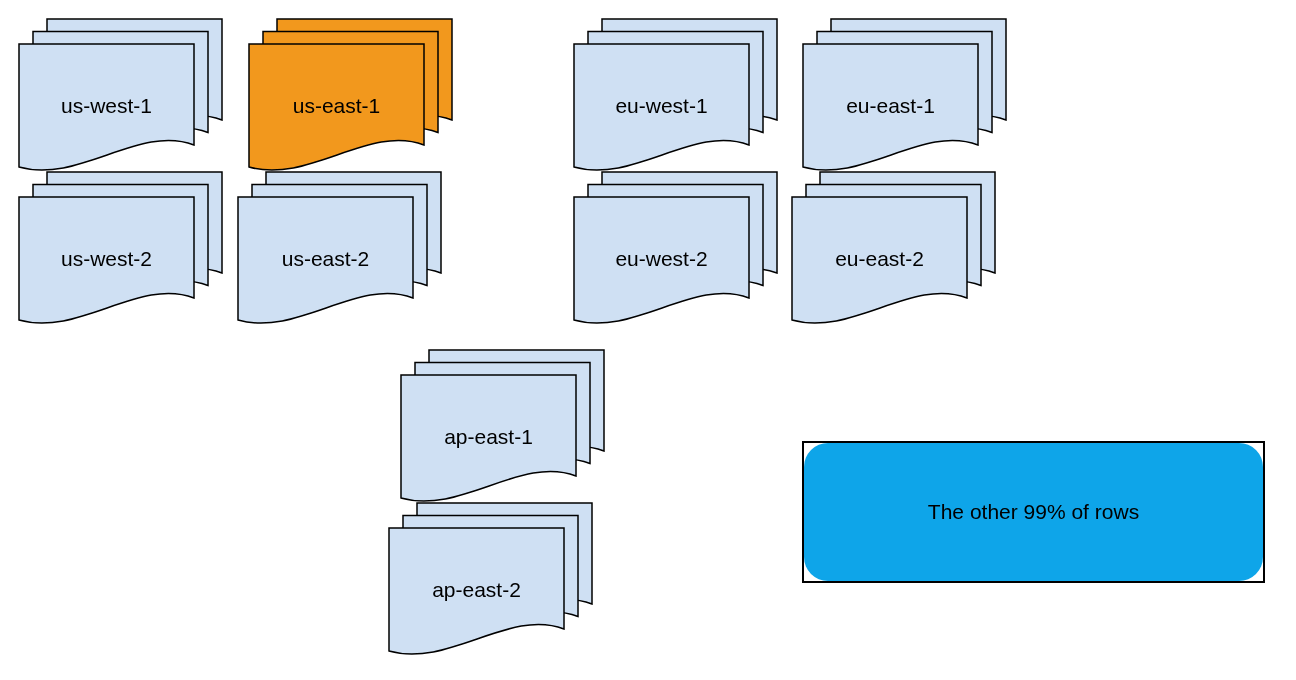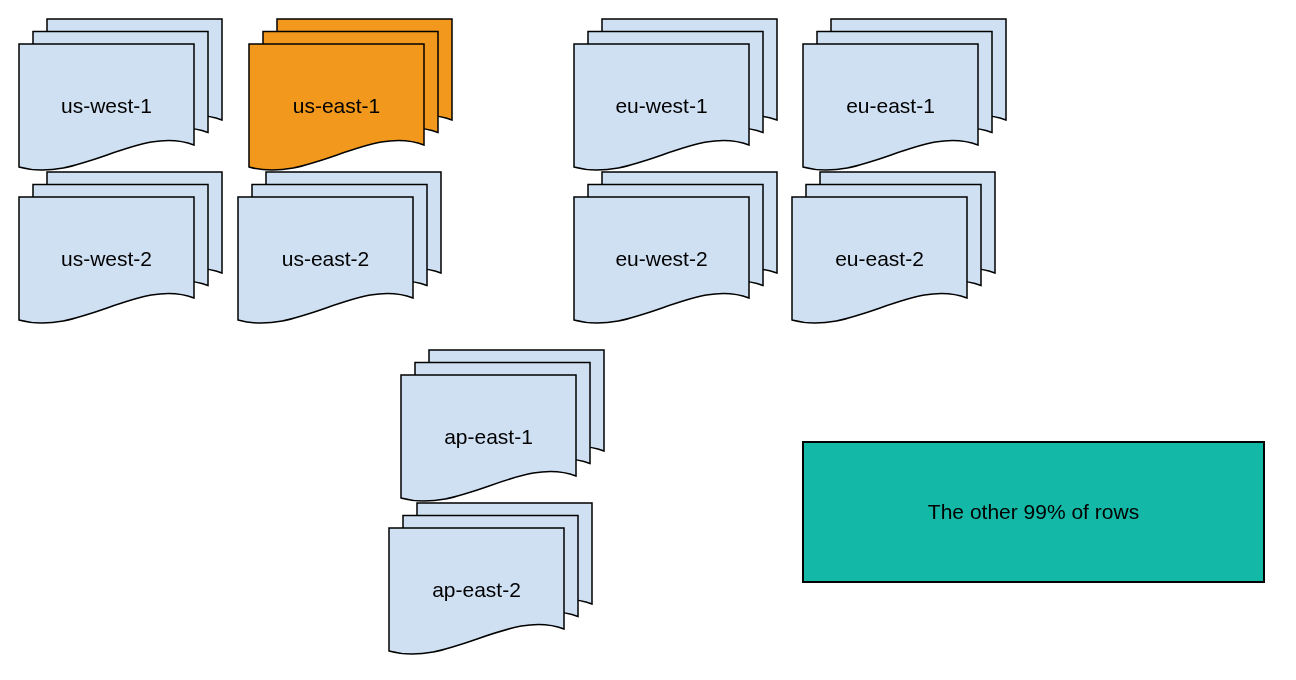--- a/index.html
+++ b/index.html
@@ -95,17 +95,17 @@
       </svg>
       <svg viewBox="-2 -2 208 160" width="208" height="160" class="stack" style="left: 387px; top: 501px;">
         <path d="M0 0 H175 V101 C120 80 60 140 0 123 Z" transform="translate(28 0)" fill="#cfe0f3" stroke="#000000" stroke-width="1.5"></path>
         <path d="M0 0 H175 V101 C120 80 60 140 0 123 Z" transform="translate(14 12.5)" fill="#cfe0f3" stroke="#000000" stroke-width="1.5"></path>
         <path d="M0 0 H175 V101 C120 80 60 140 0 123 Z" transform="translate(0 25)" fill="#cfe0f3" stroke="#000000" stroke-width="1.5"></path>
         <text x="87.5" y="94" text-anchor="middle" class="stack-label">ap-east-2</text>
       </svg>
     </div>
 
   <div class="legend" id="legend" style="left: 802px; top: 441px; width: 463px; height: 142px;">
-    <div class="legend-row" id="legend-row-1" style="background: #14b8a6;">
+    <div class="legend-row" id="legend-row-1" style="background: #0ea5e9; border-radius: 24px;">
       <span>The other 99% of rows</span>
     </div>
   </div>
 </div>
 
 </body></html>

